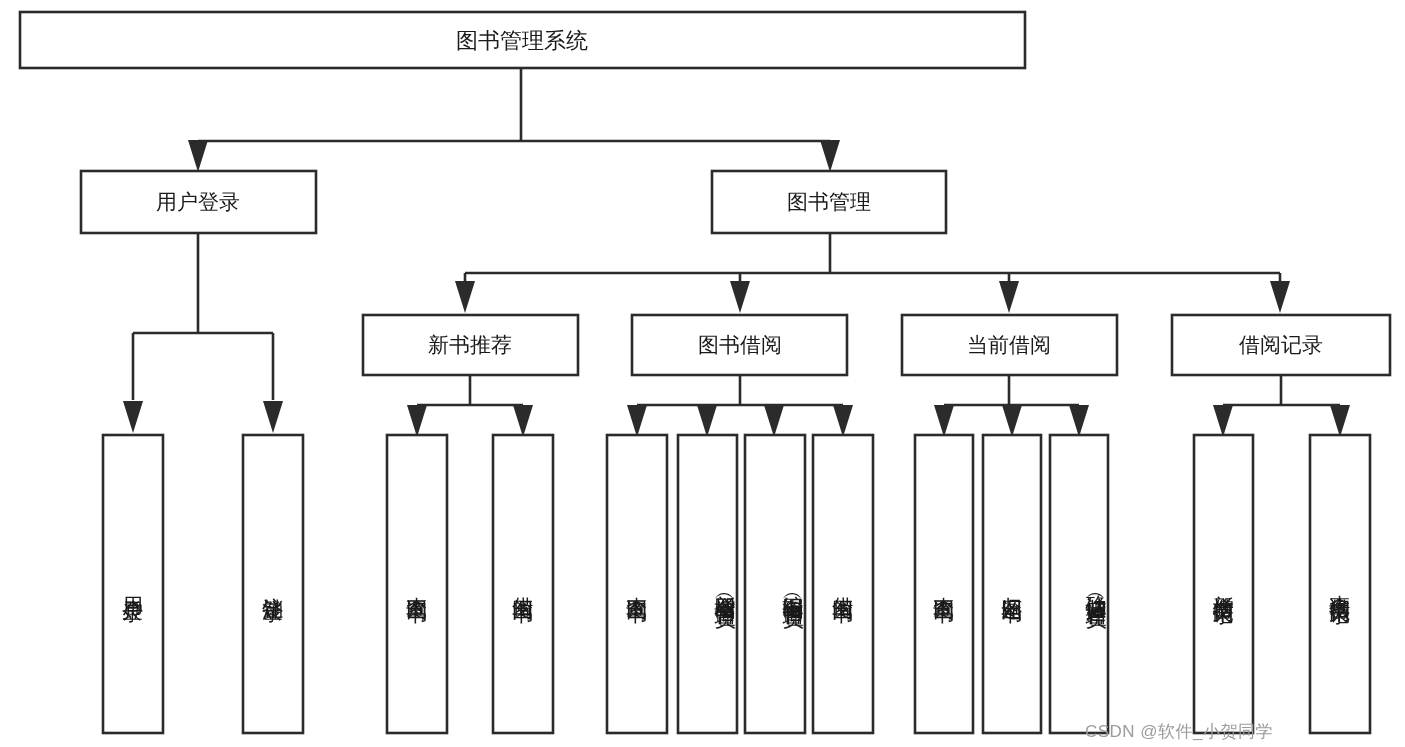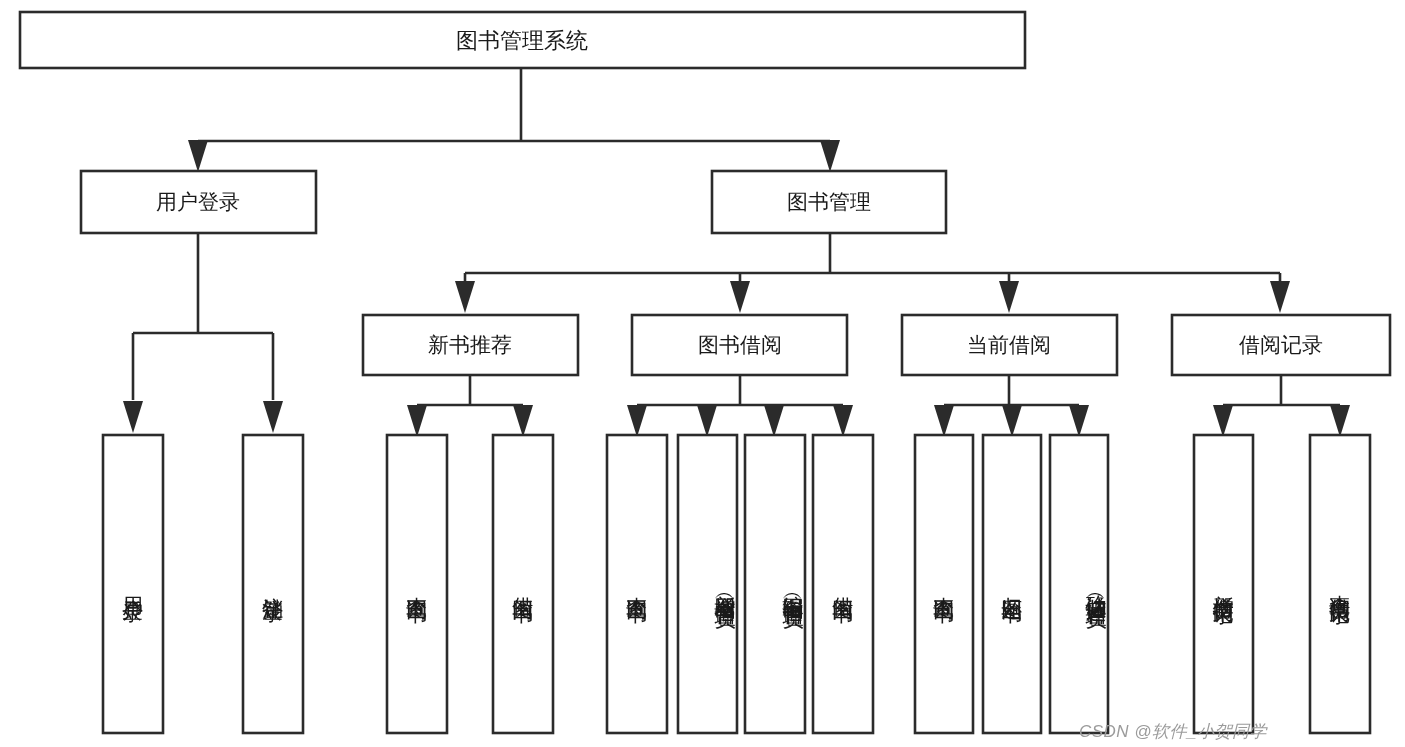--- a/index.html
+++ b/index.html
@@ -67,28 +67,27 @@
     letter-spacing: 2px;
     text-align: center;
     display: flex;
     align-items: center;
     justify-content: center;
     pointer-events: none;
     white-space: nowrap;
   }
   #watermark {
     position: absolute;
-    right: 16px;
+    right: 10px;
     bottom: 4px;
     font-family: "Liberation Sans", "DejaVu Sans", sans-serif;
     font-size: 17px;
     color: #9b9b9b;
     letter-spacing: 0.5px;
     white-space: nowrap;
-    font-style: italic;
   }
 </style>
 </head>
 <body>
 
 <div id="diagram-root">
 
   <svg id="tree-svg" viewBox="0 0 1405 747">
 
     <g>

